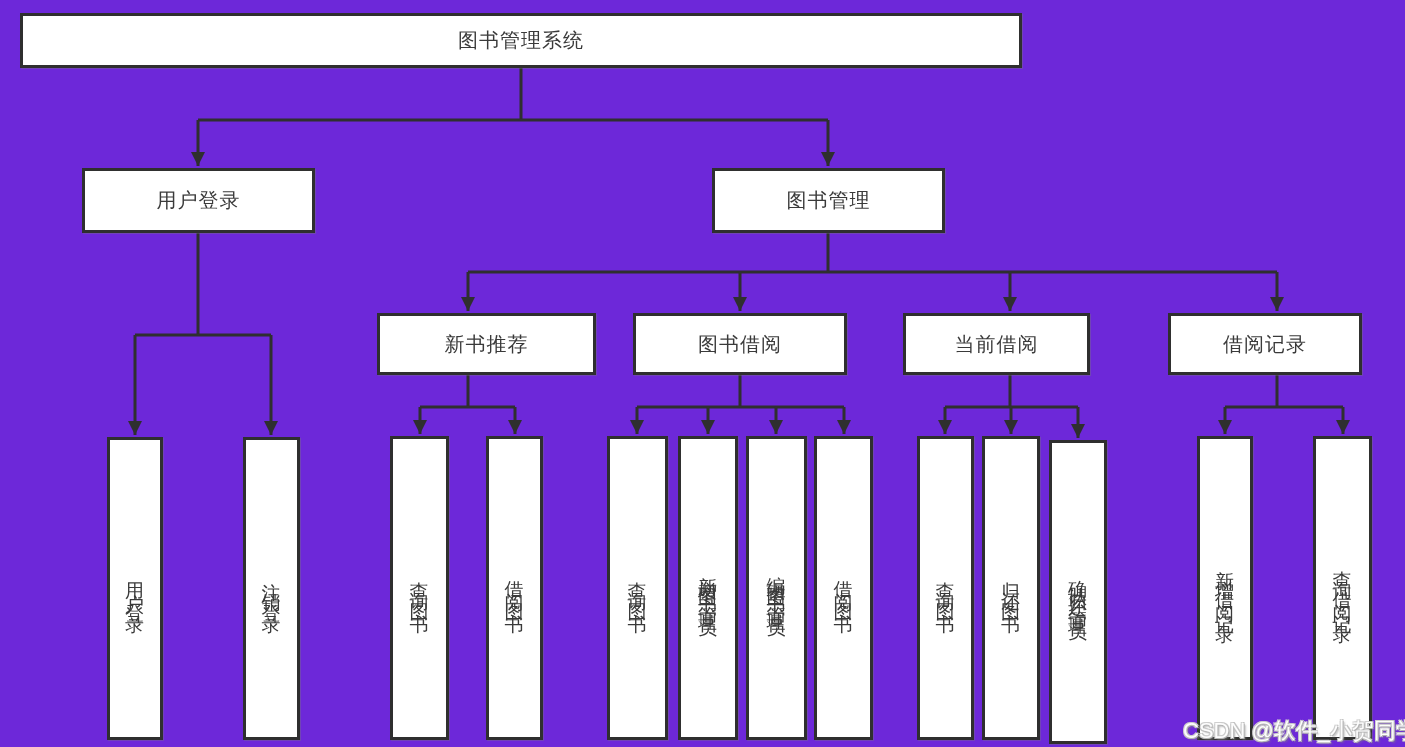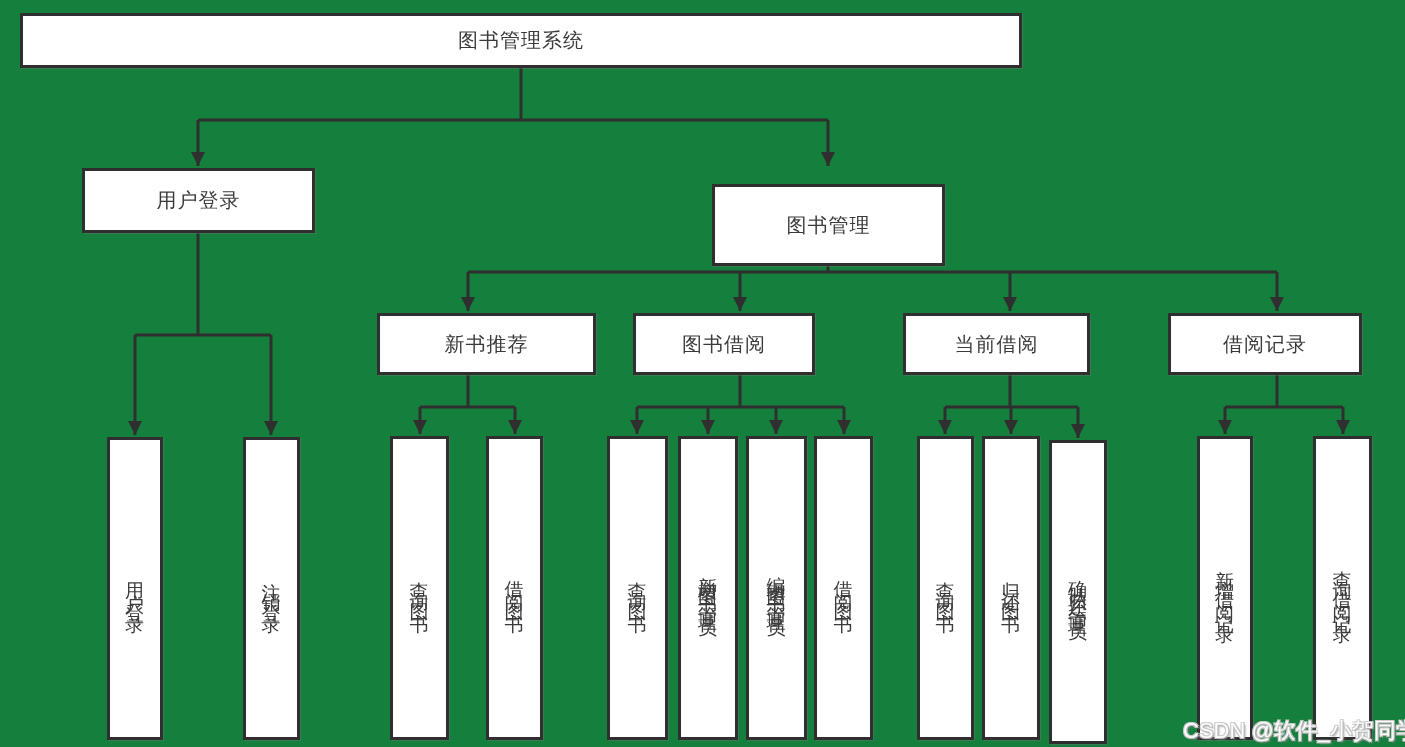--- a/index.html
+++ b/index.html
@@ -1,19 +1,19 @@
 <!DOCTYPE html>
 <html><head>
 <meta charset="utf-8">
 <style>
   html,body{margin:0;padding:0;background:#ffffff;}
   #canvas{
     position:relative;
     width:1405px;height:747px;
-    background:#15803d;
+    background:#6d28d9;
     font-family:"Liberation Sans","DejaVu Sans",sans-serif;
     overflow:hidden;
   }
   .node{
     position:absolute;
     box-sizing:border-box;
     border:3px solid #2f2f2f;
     background:#ffffff;
     display:flex;
     align-items:center;
@@ -104,28 +104,28 @@
     </g>
   </svg>
 
   <div class="node hbox" style="left:20px;top:13px;width:1002px;height:55px;">
     <span>图书管理系统</span>
   </div>
 
   <div class="node hbox" style="left:82px;top:168px;width:233px;height:65px;">
     <span>用户登录</span>
   </div>
-  <div class="node hbox" style="left:712px;top:184px;width:233px;height:82px;">
+  <div class="node hbox" style="left:712px;top:168px;width:233px;height:65px;">
     <span>图书管理</span>
   </div>
 
   <div class="node hbox" style="left:358px;top:313px;width:219px;height:62px;margin-left:19px;">
     <span>新书推荐</span>
   </div>
-  <div class="node hbox" style="left:633px;top:313px;width:182px;height:62px;">
+  <div class="node hbox" style="left:633px;top:313px;width:214px;height:62px;">
     <span>图书借阅</span>
   </div>
   <div class="node hbox" style="left:903px;top:313px;width:187px;height:62px;">
     <span>当前借阅</span>
   </div>
   <div class="node hbox" style="left:1168px;top:313px;width:194px;height:62px;">
     <span>借阅记录</span>
   </div>
 
   <div class="node vbox" style="left:107px;top:437px;width:56px;height:303px;">

